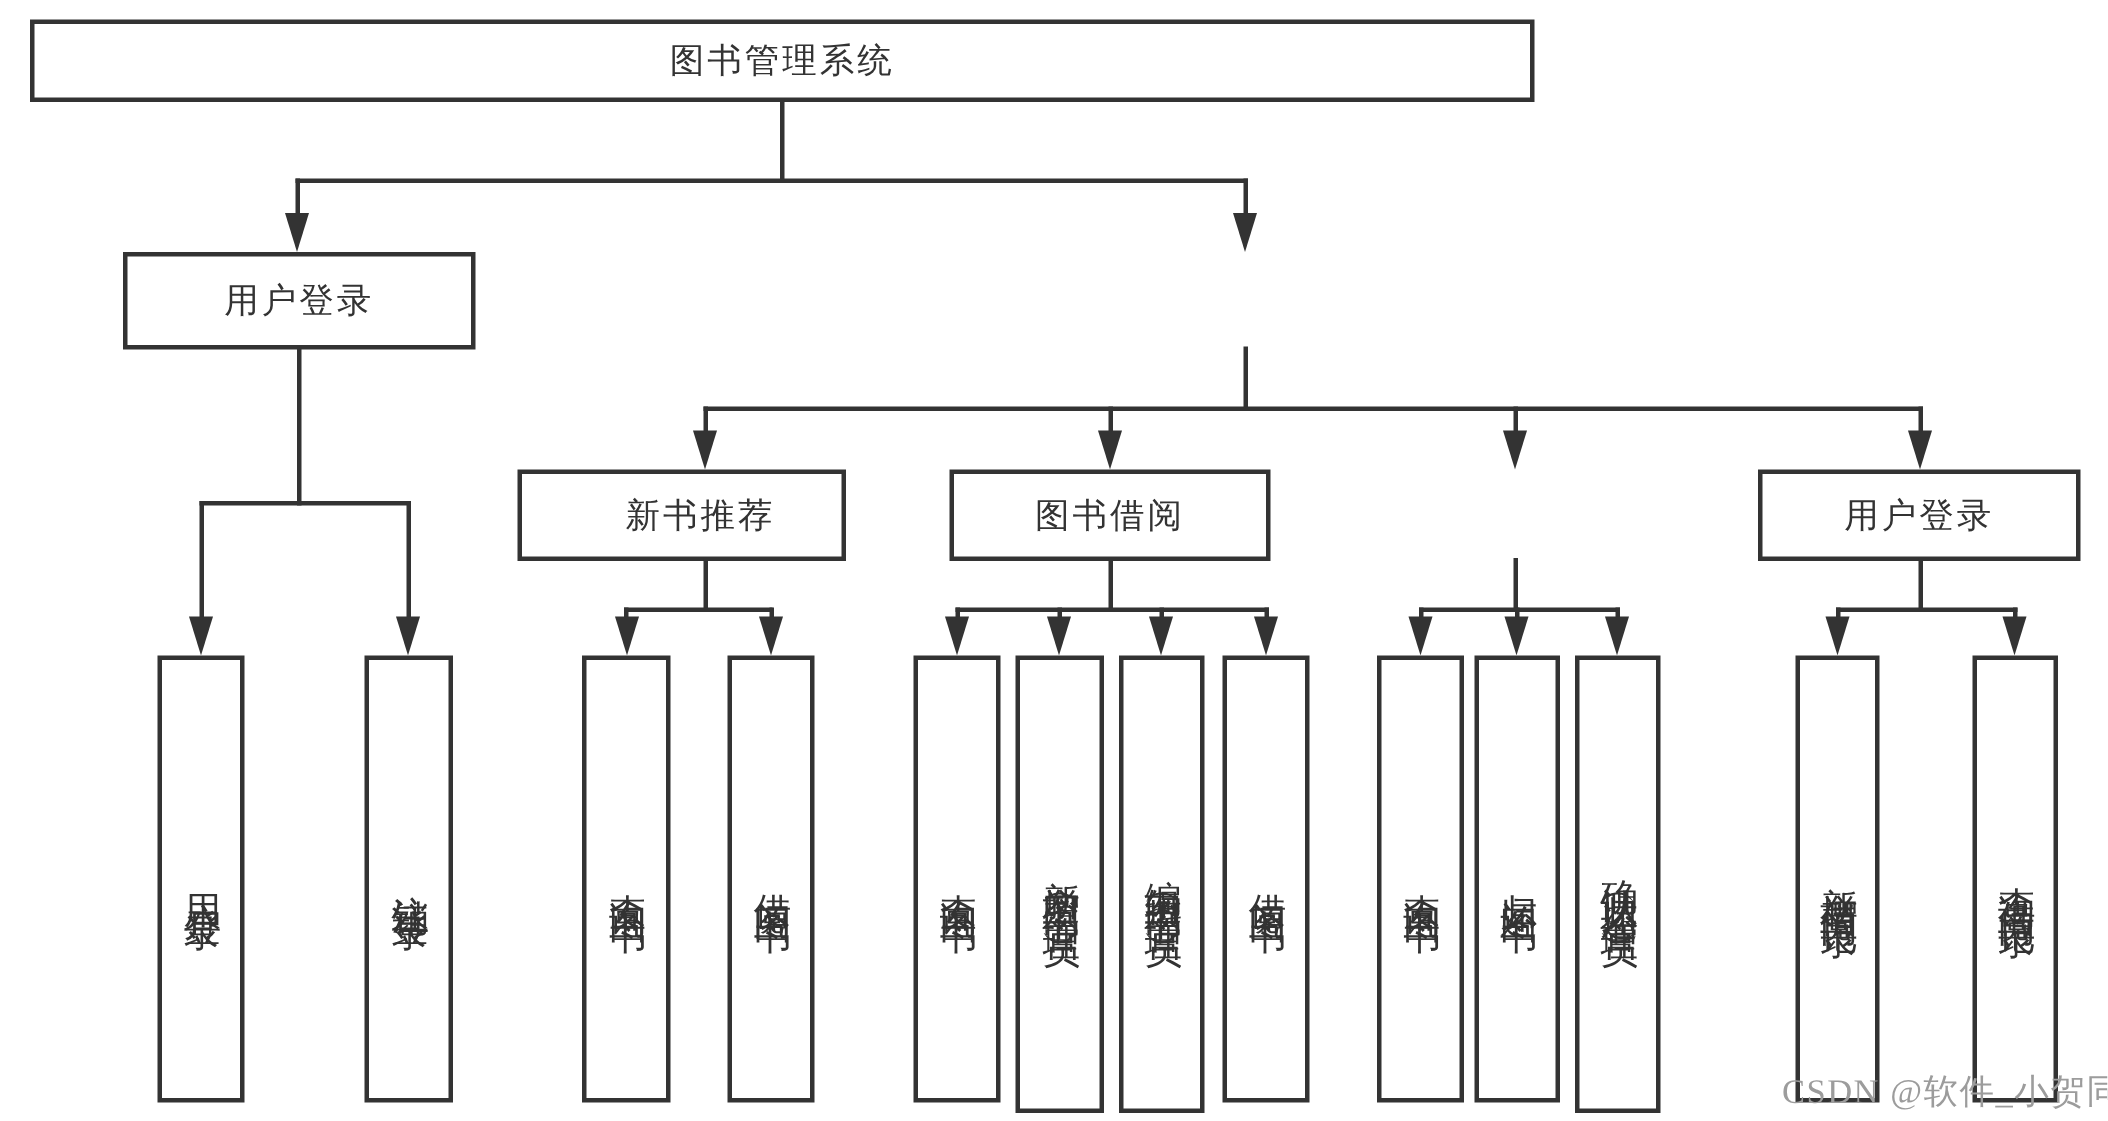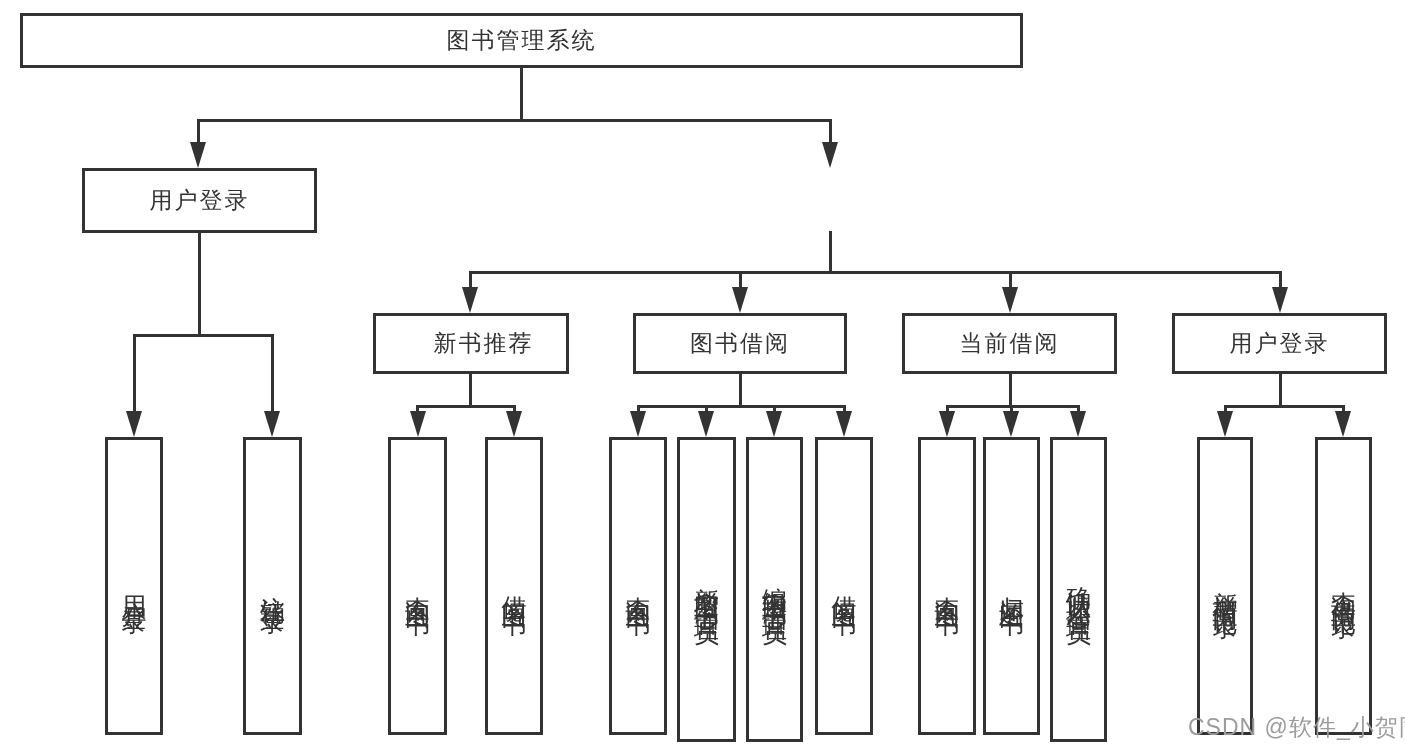--- a/index.html
+++ b/index.html
@@ -1,20 +1,20 @@
 <!DOCTYPE html>
 <html><head>
 <meta charset="utf-8">
 <style>
   html,body{margin:0;padding:0;background:#ffffff;}
   #stage{
     position:relative;
     width:1405px;height:747px;
     background:#ffffff;
-    font-family:Liberation Sans, sans-serif;
+    font-family:Liberation Serif, serif;
     overflow:hidden;
   }
   
   .box{
     position:absolute;
     box-sizing:border-box;
     border:3px solid #333333;
     background:#ffffff;
     color:#333333;
     display:flex;
@@ -83,23 +83,22 @@
   <div class="ln" style="left:468.5px;top:271px;width:813px;height:3px;"></div>
   <div class="ln" style="left:468.5px;top:271px;width:3px;height:20px;"></div>
   <div class="ar" style="left:462px;top:287px;"></div>
   <div class="ln" style="left:738.5px;top:271px;width:3px;height:20px;"></div>
   <div class="ar" style="left:732px;top:287px;"></div>
   <div class="ln" style="left:1008.5px;top:271px;width:3px;height:20px;"></div>
   <div class="ar" style="left:1002px;top:287px;"></div>
   <div class="ln" style="left:1278.5px;top:271px;width:3px;height:20px;"></div>
   <div class="ar" style="left:1272px;top:287px;"></div>
 
-  <div class="box hbox" style="left:373px;top:313px;width:196px;height:61px;padding-left:25px;">新书推荐</div>
+  <div class="box hbox" style="left:345px;top:313px;width:219px;height:61px;padding-left:25px;">新书推荐</div>
   <div class="box hbox" style="left:633px;top:313px;width:214px;height:61px;text-align:right;">图书借阅</div>
-  <div class="box hbox" style="left:902px;top:313px;width:215px;height:61px;">当前借阅</div>
   <div class="box hbox" style="left:1172px;top:313px;width:215px;height:61px;">用户登录</div>
 
   <div class="ln" style="left:469px;top:372px;width:3px;height:36px;"></div>
   <div class="ln" style="left:416px;top:405px;width:99px;height:3px;"></div>
   <div class="ln" style="left:416px;top:405px;width:3px;height:8px;"></div>
   <div class="ar" style="left:409.5px;top:411px;"></div>
   <div class="ln" style="left:512.5px;top:405px;width:3px;height:8px;"></div>
   <div class="ar" style="left:506px;top:411px;"></div>
 
   <div class="ln" style="left:738.5px;top:372px;width:3px;height:36px;"></div>

